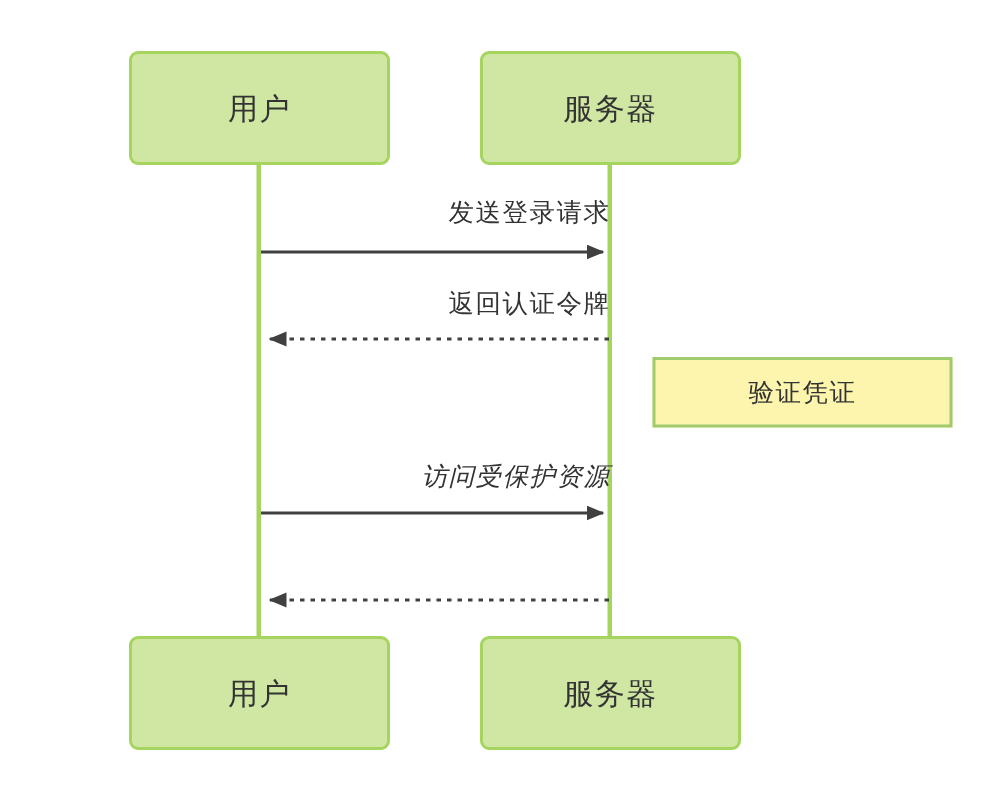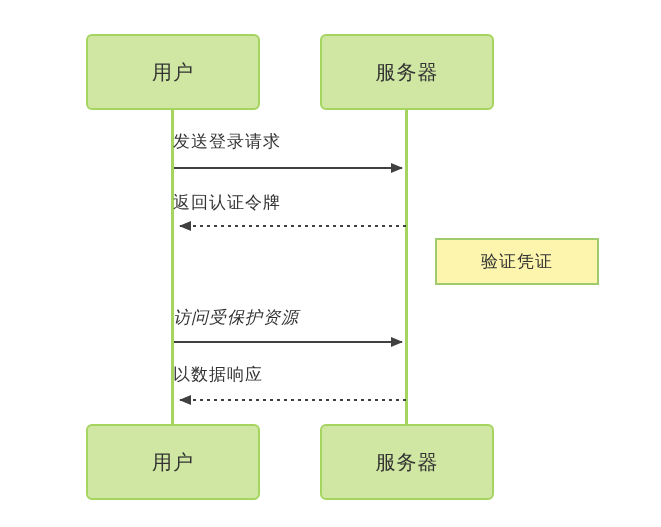--- a/index.html
+++ b/index.html
@@ -52,35 +52,35 @@
     letter-spacing: 1px;
   }
   .actor.user-top    { left: 86px;  top: 34px;  }
   .actor.server-top  { left: 320px; top: 34px;  }
   .actor.user-bot    { left: 86px;  top: 424px; }
   .actor.server-bot  { left: 320px; top: 424px; }
   .msg-label {
     position: absolute;
     left: 173px;
     width: 234px;
-    text-align: left;
+    text-align: right;
     font-size: 17px;
     line-height: 21px;
     color: var(--text, #333333);
     letter-spacing: 1px;
   }
   .msg-label.m1 { top: 131px; }
   .msg-label.m2 { top: 192px; }
   .msg-label.m3 { top: 307px; font-style: italic; }
   .msg-label.m4 { top: 364px; }
   .note {
     position: absolute;
     left: 435px;
     top: 238px;
-    width: 164px;
+    width: 200px;
     height: 47px;
     box-sizing: border-box;
     background: var(--note-fill, #fdf5ad);
     border: 2px solid var(--note-border, #9fca6e);
     display: flex;
     align-items: center;
     justify-content: center;
     font-size: 17px;
     color: var(--text, #333333);
     letter-spacing: 1px;
@@ -110,21 +110,20 @@
   <div class="actor user-top">
     <span>用户</span>
   </div>
   <div class="actor server-top">
     <span>服务器</span>
   </div>
 
   <div class="msg-label m1">发送登录请求</div>
   <div class="msg-label m2">返回认证令牌</div>
   <div class="msg-label m3">访问受保护资源</div>
-  <div class="msg-label m4">以数据响应</div>
 
   <div class="note">
     <span>验证凭证</span>
   </div>
 
   <div class="actor user-bot">
     <span>用户</span>
   </div>
   <div class="actor server-bot">
     <span>服务器</span>

